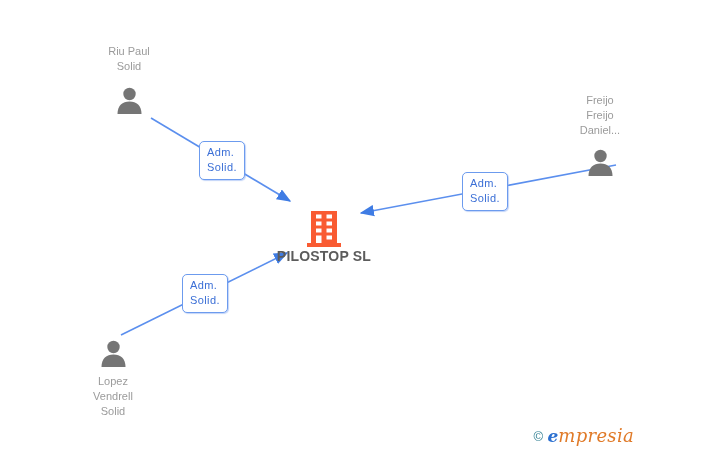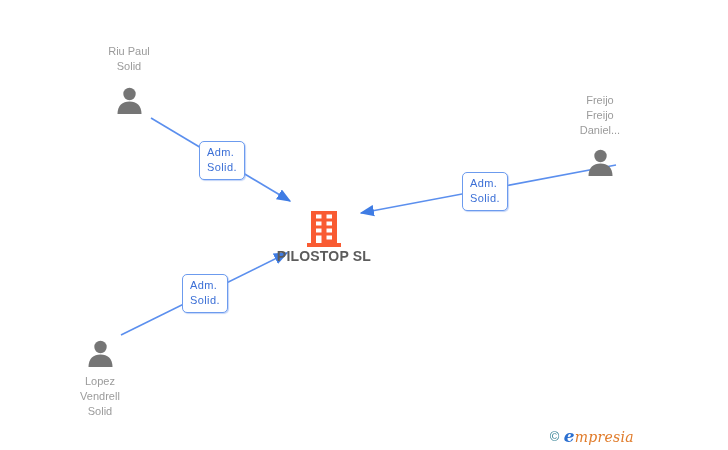--- a/index.html
+++ b/index.html
@@ -82,21 +82,21 @@
   .wm-initial {
     font-family: "DejaVu Serif", serif;
     font-style: italic;
     font-weight: bold;
     font-size: 17px;
     color: var(--wm-initial, #2a6fd0);
   }
   .wm-rest {
     font-family: "DejaVu Serif", serif;
     font-style: italic;
-    font-size: 14px;
+    font-size: 18px;
     letter-spacing: 0.3px;
     color: var(--wm-rest, #e07a28);
   }
 </style>
 </head>
 <body>
 
 <div class="canvas">
 
   <svg class="edges-layer" width="728" height="450">
@@ -126,21 +126,21 @@
       <div>Freijo</div>
       <div>Freijo</div>
       <div>Daniel...</div>
     </div>
     <svg class="person-svg" width="27" height="27" viewBox="0 0 27 27" style="margin-top:11px;">
       <circle cx="13.5" cy="7" r="6.2"></circle>
       <path d="M1.5 27 C1.5 18.5 6.5 14.6 13.5 14.6 C20.5 14.6 25.5 18.5 25.5 27 Z"></path>
     </svg>
   </div>
 
-  <div class="node" style="left:40px; top:340px;">
+  <div class="node" style="left:53px; top:340px;">
     <svg class="person-svg" width="27" height="27" viewBox="0 0 27 27">
       <circle cx="13.5" cy="7" r="6.2"></circle>
       <path d="M1.5 27 C1.5 18.5 6.5 14.6 13.5 14.6 C20.5 14.6 25.5 18.5 25.5 27 Z"></path>
     </svg>
     <div class="node-label" style="margin-top:7px;">
       <div>Lopez</div>
       <div>Vendrell</div>
       <div>Solid</div>
     </div>
   </div>

